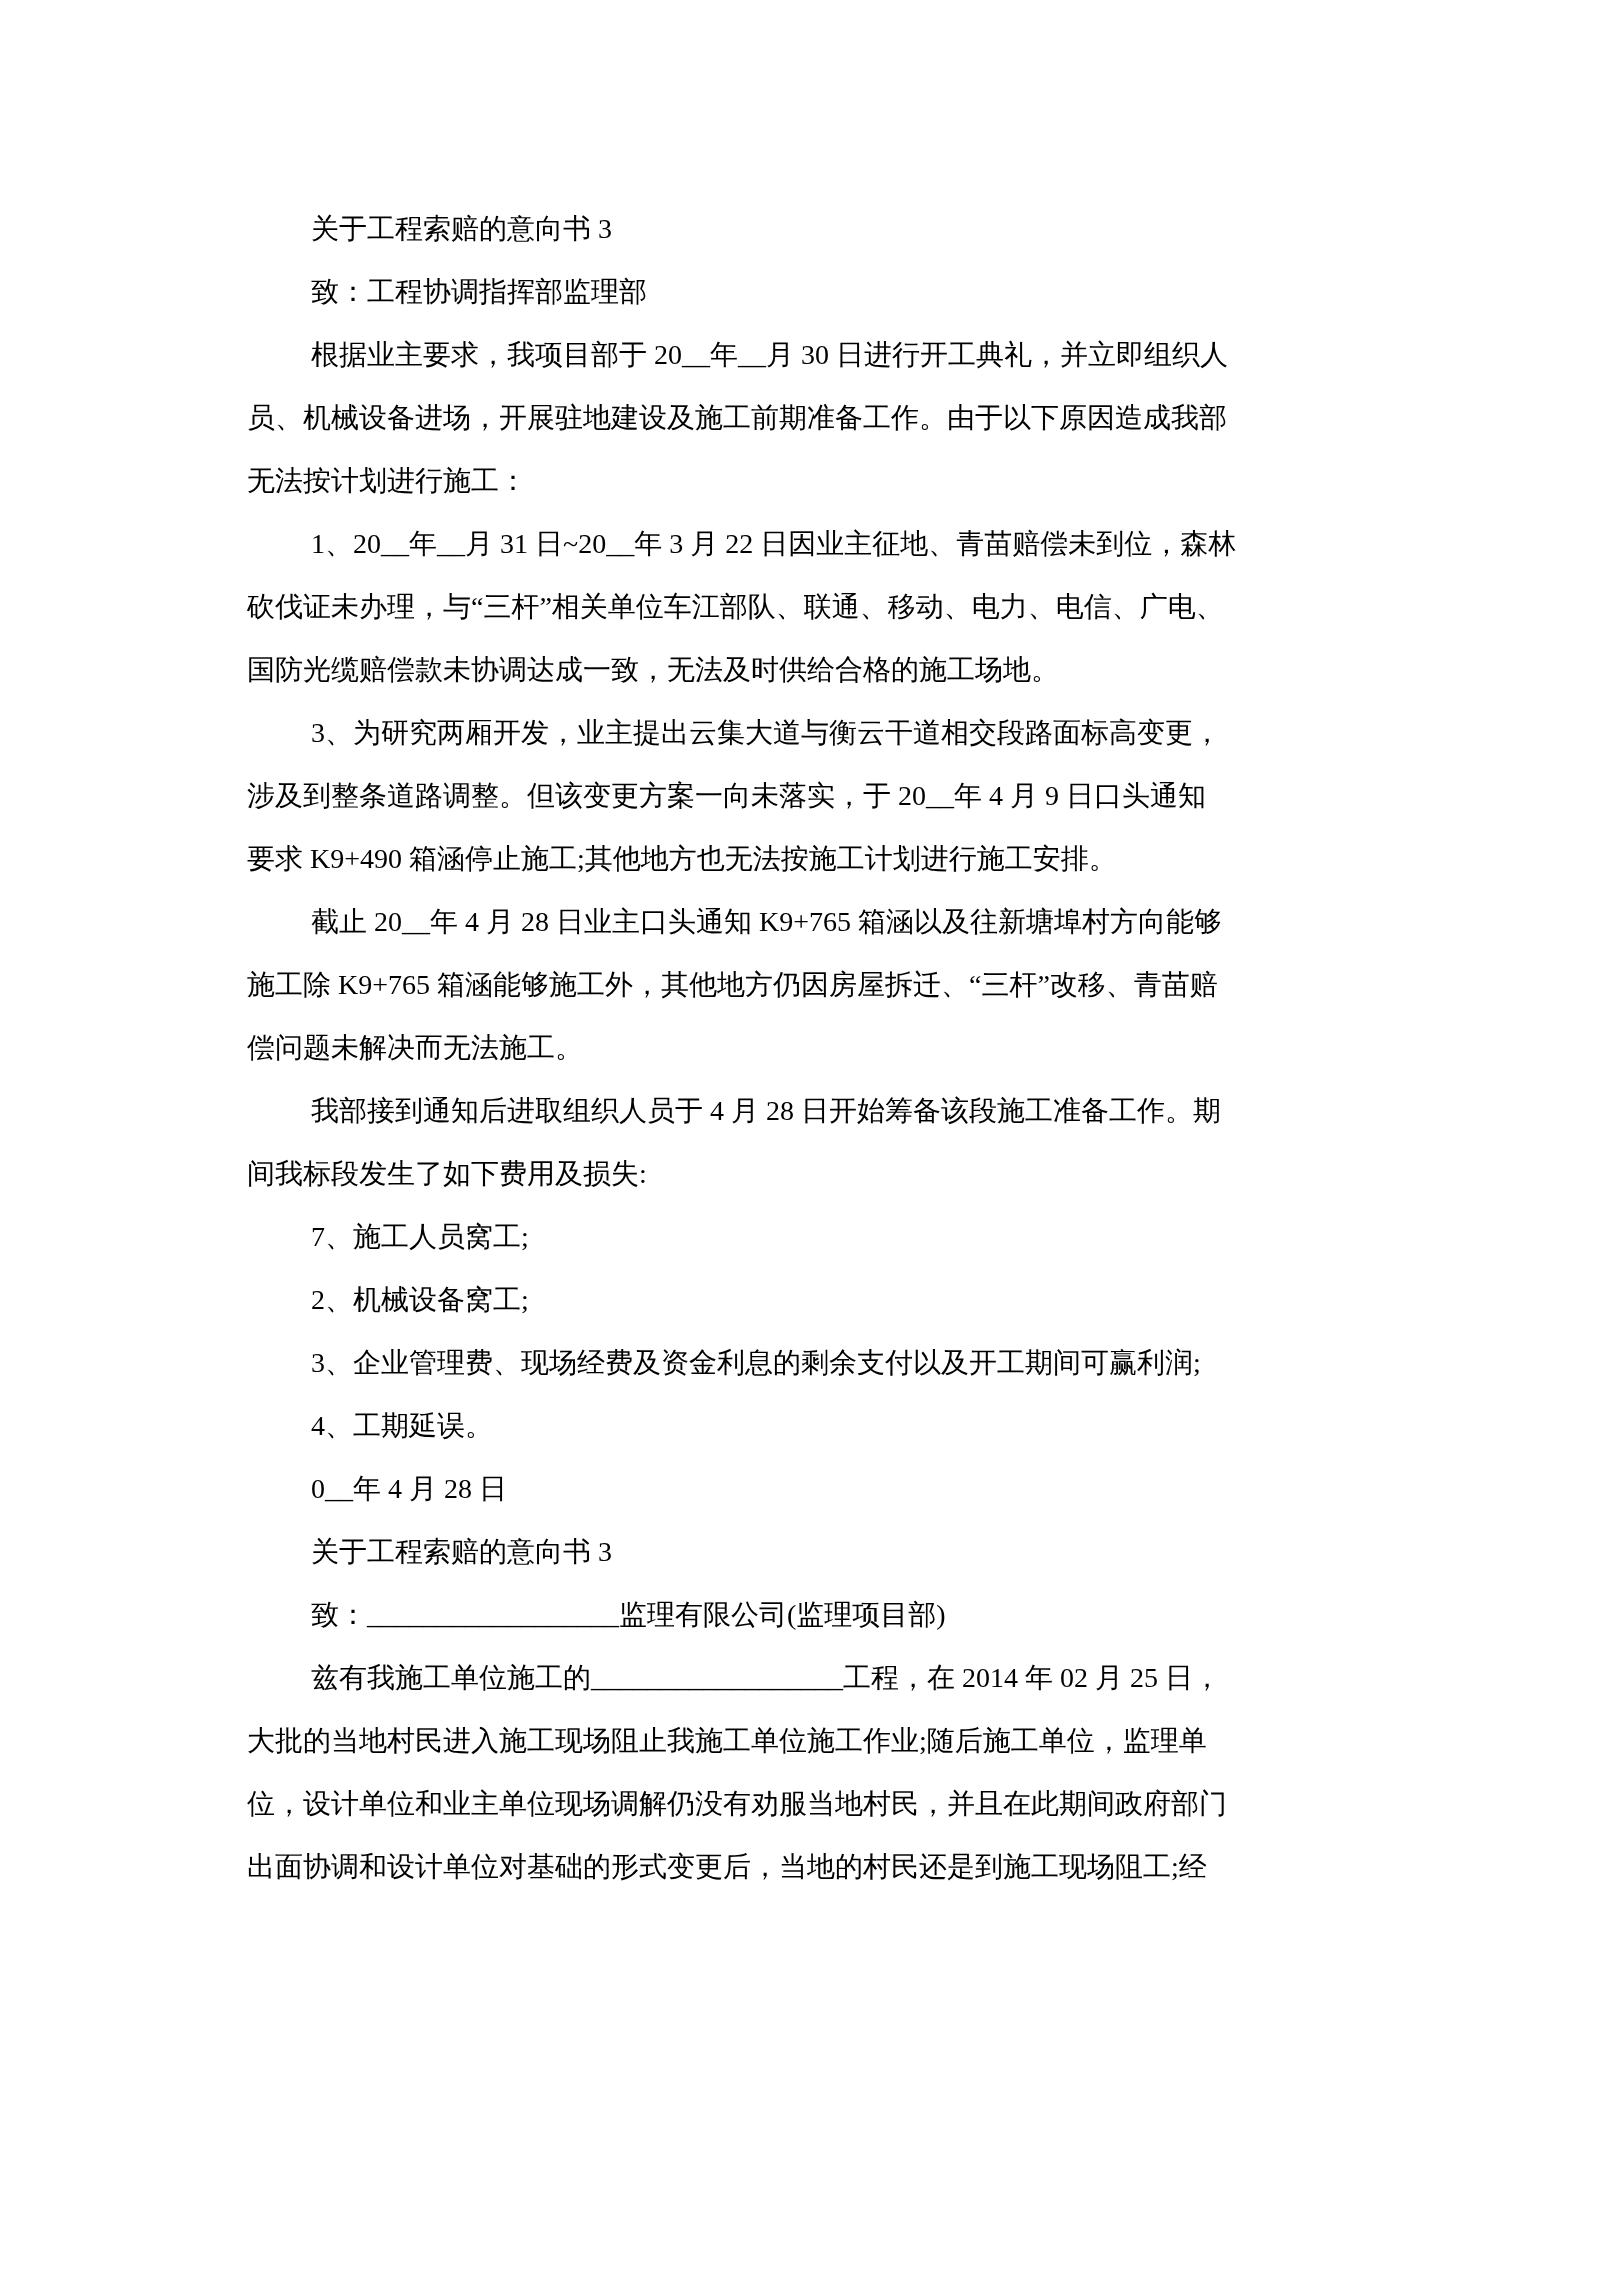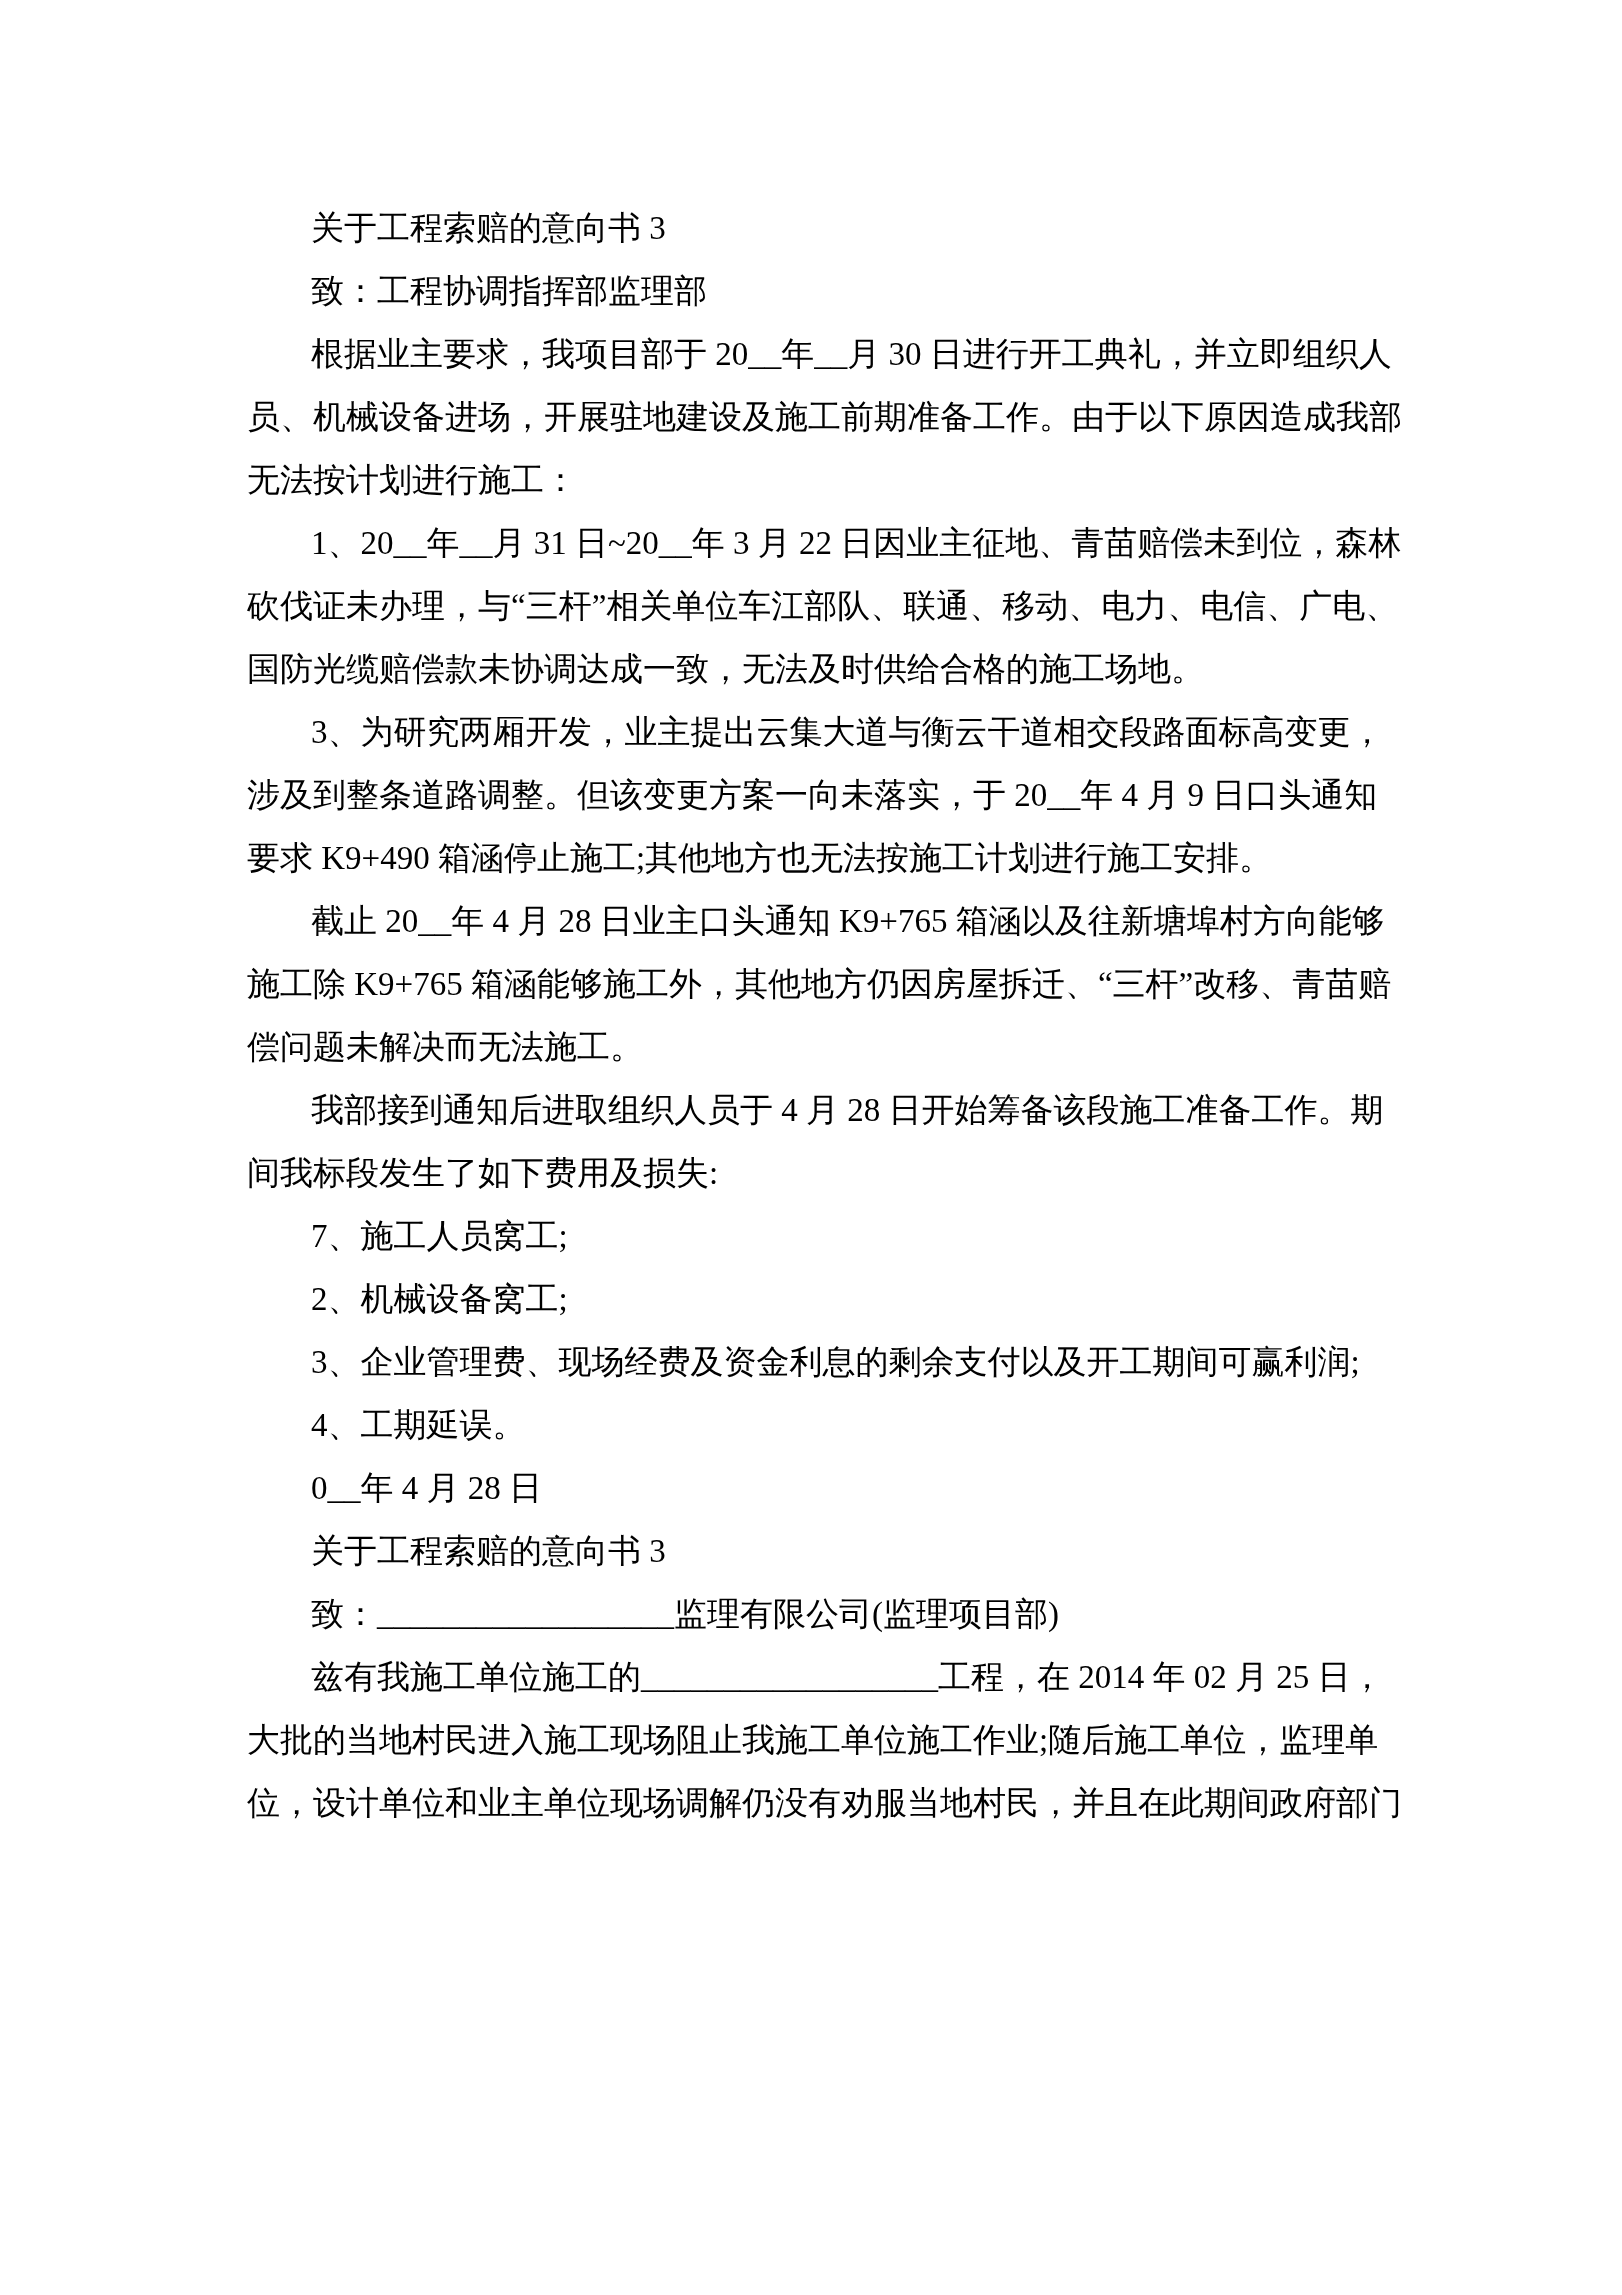--- a/index.html
+++ b/index.html
@@ -14,21 +14,21 @@
     background: #ffffff;
     overflow: hidden;
     font-family: "Liberation Serif", "DejaVu Serif", serif;
     color: #000000;
   }
   .text-block {
     position: absolute;
     left: 247px;
     top: 197px;
     width: 1128px;
-    font-size: 33px;
+    font-size: 28px;
     line-height: 63px;
     letter-spacing: 0px;
     font-family: Liberation Serif, serif;
   }
   .ln {
     height: 63px;
     white-space: nowrap;
     overflow: visible;
   }
   .ind {
@@ -59,15 +59,16 @@
     <div class="ln ind">7、施工人员窝工;</div>
     <div class="ln ind">2、机械设备窝工;</div>
     <div class="ln ind">3、企业管理费、现场经费及资金利息的剩余支付以及开工期间可赢利润;</div>
     <div class="ln ind">4、工期延误。</div>
     <div class="ln ind">0__年 4 月 28 日</div>
     <div class="ln ind">关于工程索赔的意向书 3</div>
     <div class="ln ind">致：__________________监理有限公司(监理项目部)</div>
     <div class="ln ind">兹有我施工单位施工的__________________工程，在 2014 年 02 月 25 日，</div>
     <div class="ln">大批的当地村民进入施工现场阻止我施工单位施工作业;随后施工单位，监理单</div>
     <div class="ln">位，设计单位和业主单位现场调解仍没有劝服当地村民，并且在此期间政府部门</div>
+    <div class="ln">出面协调和设计单位对基础的形式变更后，当地的村民还是到施工现场阻工;经</div>
   </div>
 </div>
 
 
 </body></html>

